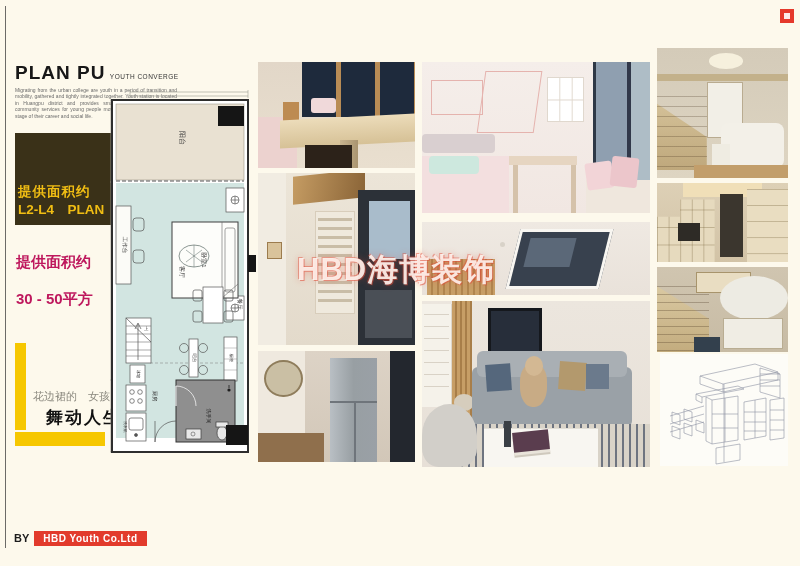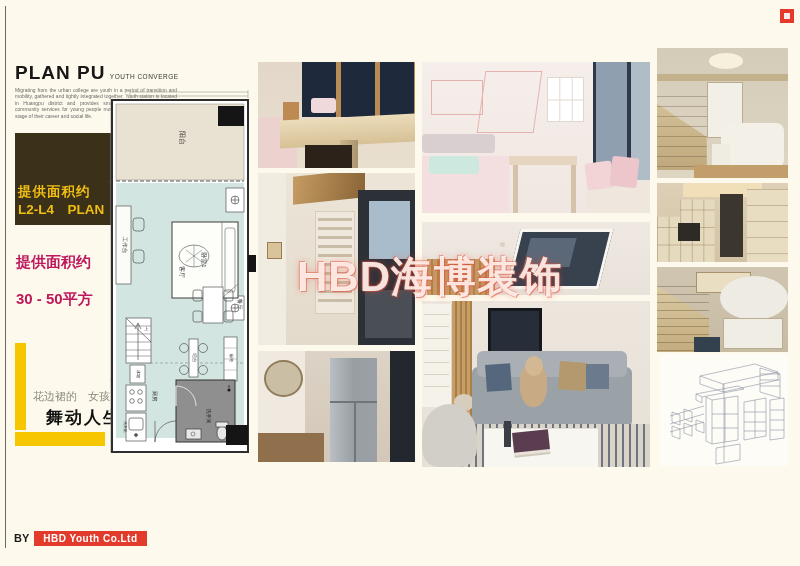--- a/index.html
+++ b/index.html
@@ -278,21 +278,21 @@
       <path d="M52,46 L46,43 L46,87 L52,90"></path>
       <path d="M84,48 L106,44 L106,82 L84,86 Z M84,58 h22 M84,68 h22 M84,77 h22 M95,46 v38"></path>
       <path d="M110,46 L124,44 L124,84 L110,86 Z M110,56 h14 M110,66 h14 M110,76 h14"></path>
       <path d="M10,62 L44,52 M10,70 L44,60 M10,78 L44,68"></path>
       <path d="M12,58 l8,3 l0,10 l-8,-3 Z M24,55 l8,3 l0,10 l-8,-3 Z M12,72 l8,3 l0,10 l-8,-3 Z M24,69 l8,3 l0,10 l-8,-3 Z M36,66 l8,3 l0,10 l-8,-3 Z"></path>
       <path d="M64,30 L64,108"></path>
       <path d="M56,94 L80,90 L80,106 L56,110 Z"></path>
     </g>
   </svg>
 
-  <div class="wm" style="left:297px;top:249px;font-size:42px;letter-spacing:1px">HBD海博装饰</div>
+  <div class="wm" style="left:297px;top:249px;font-size:31px;letter-spacing:1px">HBD海博装饰</div>
 
   <div class="abs" style="left:14px;top:529px;height:18px;display:flex;align-items:center">
     <span style="font-size:11px;font-weight:bold;color:#1c1c1c;margin-right:5px">BY</span>
     <span style="background:#e23b2c;color:#ffffff;font-size:10px;font-weight:bold;padding:2px 9px;letter-spacing:.5px">HBD Youth Co.Ltd</span>
   </div>
 
   <div class="abs" style="left:780px;top:9px;width:14px;height:14px;background:#e5392b">
     <div style="position:absolute;left:4px;top:4px;width:6px;height:6px;background:#ffffff;opacity:.9"></div>
   </div>
 

